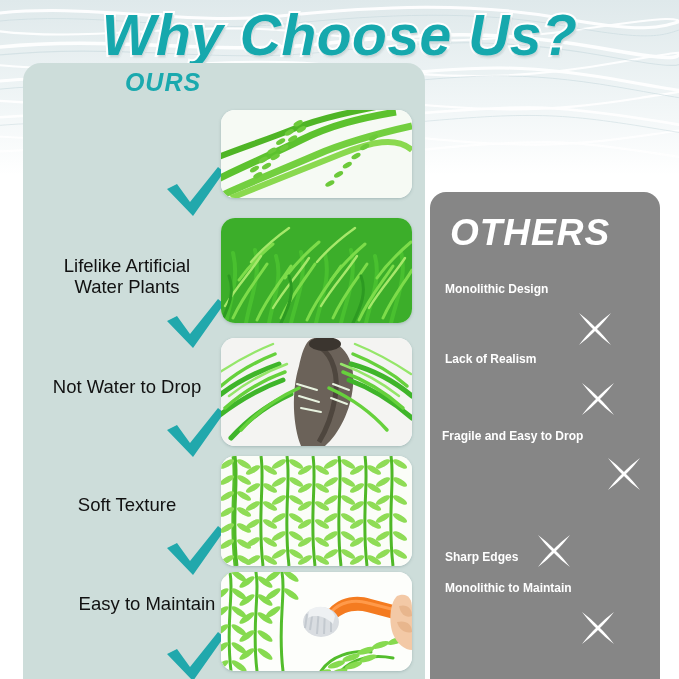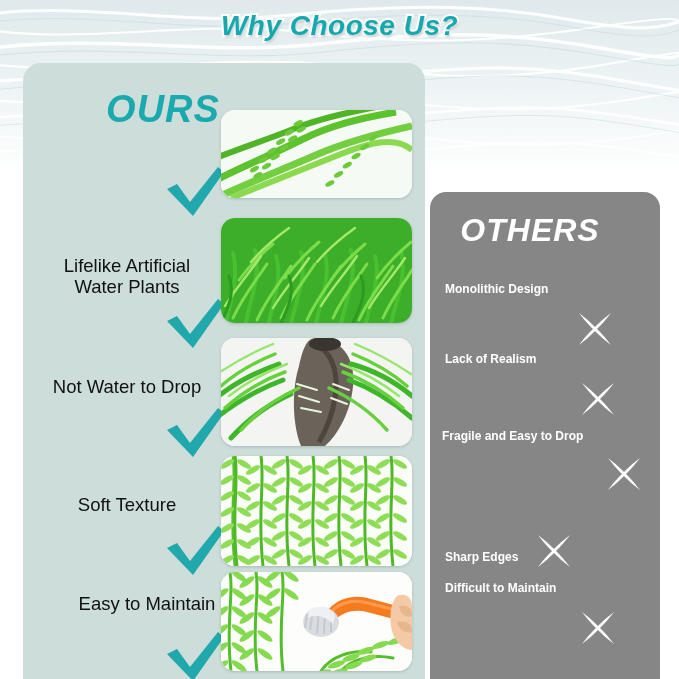--- a/index.html
+++ b/index.html
@@ -33,45 +33,43 @@
     position:absolute;
     left:430px; top:192px; width:230px; height:487px;
     background:#868686;
     border-radius:16px 16px 0 0;
   }
 
   
   #page-title {
     position:absolute; left:0; top:2px; width:679px;
     text-align:center;
-    font-size:28px;
+    font-size:57px;
     font-weight:bold;
     font-style:italic;
     letter-spacing:0.5px;
     color:#16a8ad;
     -webkit-text-stroke:4px #ffffff;
     paint-order: stroke fill;
     text-shadow:
       0 0 1px #ffffff,
       1px 2px 2px rgba(120,150,155,.45);
-    margin-top: 8px;
   }
 
   #ours-label {
     position:absolute; left:23px; top:68px; width:280px;
     text-align:center;
-    font-size:38px; font-weight:bold; font-style:italic;
+    font-size:25px; font-weight:bold; font-style:italic;
     color:#1aa9ae;
     letter-spacing:1px;
-    margin-top:20px;
   }
   #others-label {
     position:absolute; left:430px; top:212px; width:200px;
     text-align:center;
-    font-size:32px; font-weight:bold; font-style:italic;
+    font-size:37px; font-weight:bold; font-style:italic;
     color:#ffffff;
     letter-spacing:1px;
   }
 
   
   .ours-row { position:absolute; left:23px; width:402px; }
   .ours-text {
     position:absolute; left:0; width:200px;
     text-align:center;
     font-size:18.5px; color:#111111; line-height:1.15;
@@ -532,19 +530,19 @@
 <div class="other-row" style="top:504px;height:80px;">
   <div class="other-text" style="left:15px;top:0px;margin-top:46px;">Sharp Edges</div>
   <div class="cross" style="left:104px;top:27px;">
     <svg viewBox="0 0 40 40" width="40" height="40">
       <path d="M4 4 C 12 10, 16 14, 20 18 C 24 14, 28 10, 36 4 C 30 12, 26 16, 22 20 C 26 24, 30 28, 36 36 C 28 30, 24 26, 20 22 C 16 26, 12 30, 4 36 C 10 28, 14 24, 18 20 C 14 16, 10 12, 4 4 Z" fill="#ffffff"></path>
     </svg>
   </div>
 </div>
 
 <div class="other-row" style="top:581px;height:80px;">
-  <div class="other-text" style="left:15px;top:0px;">Difficult to Maintain</div>
+  <div class="other-text" style="left:15px;top:0px;">Monolithic to Maintain</div>
   <div class="cross" style="left:148px;top:27px;">
     <svg viewBox="0 0 40 40" width="40" height="40">
       <path d="M4 4 C 12 10, 16 14, 20 18 C 24 14, 28 10, 36 4 C 30 12, 26 16, 22 20 C 26 24, 30 28, 36 36 C 28 30, 24 26, 20 22 C 16 26, 12 30, 4 36 C 10 28, 14 24, 18 20 C 14 16, 10 12, 4 4 Z" fill="#ffffff"></path>
     </svg>
   </div>
 </div>
 
 </body></html>

